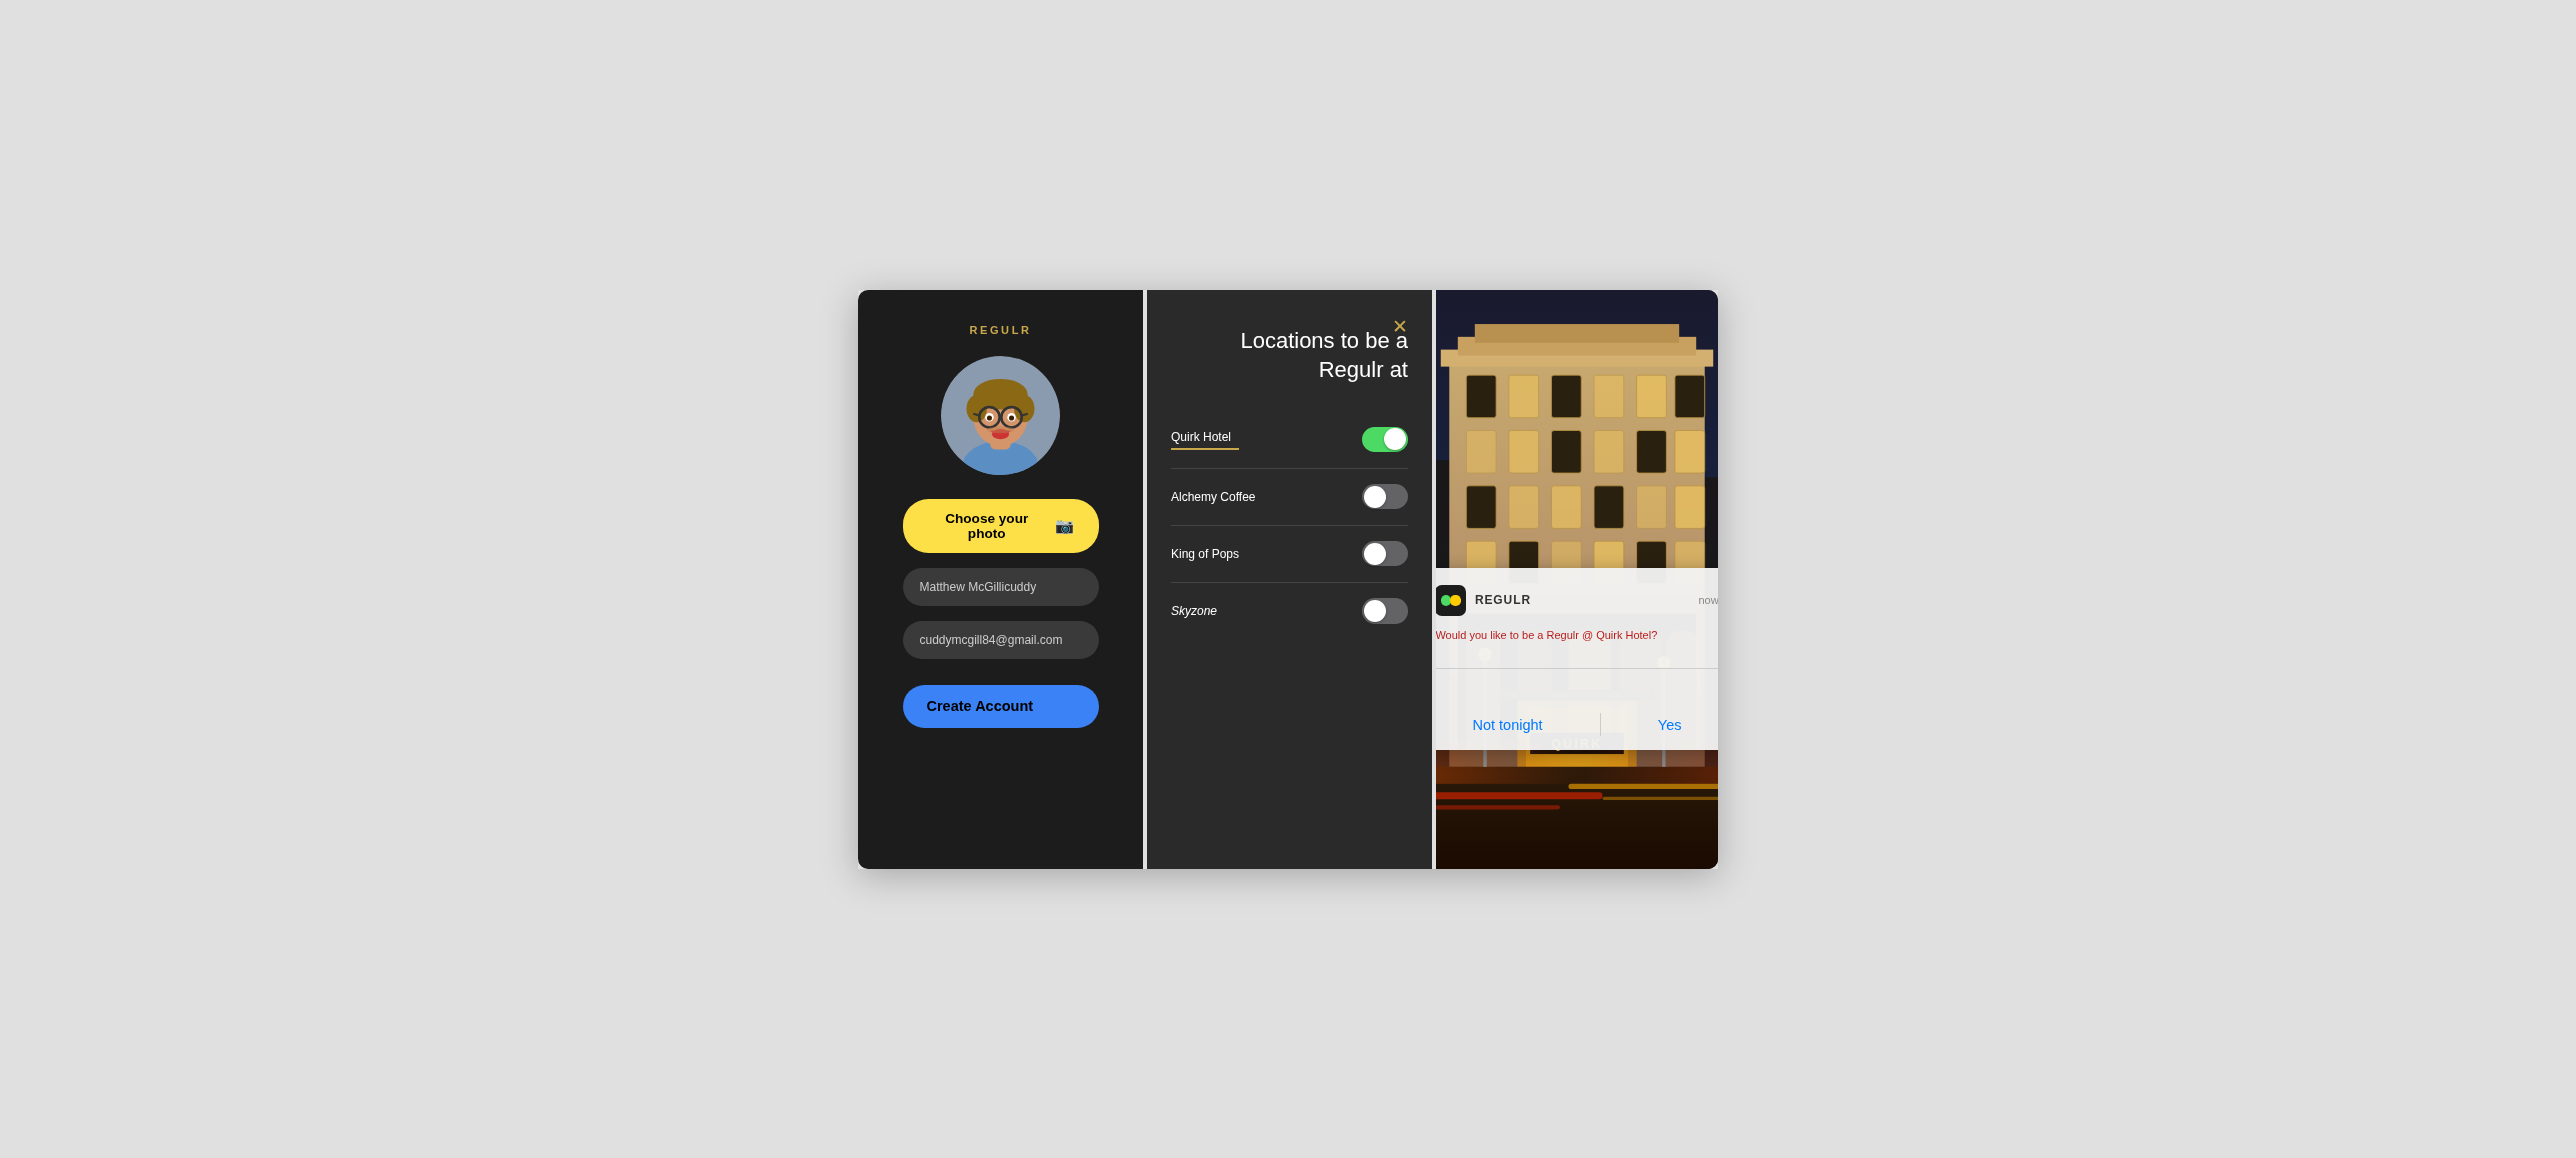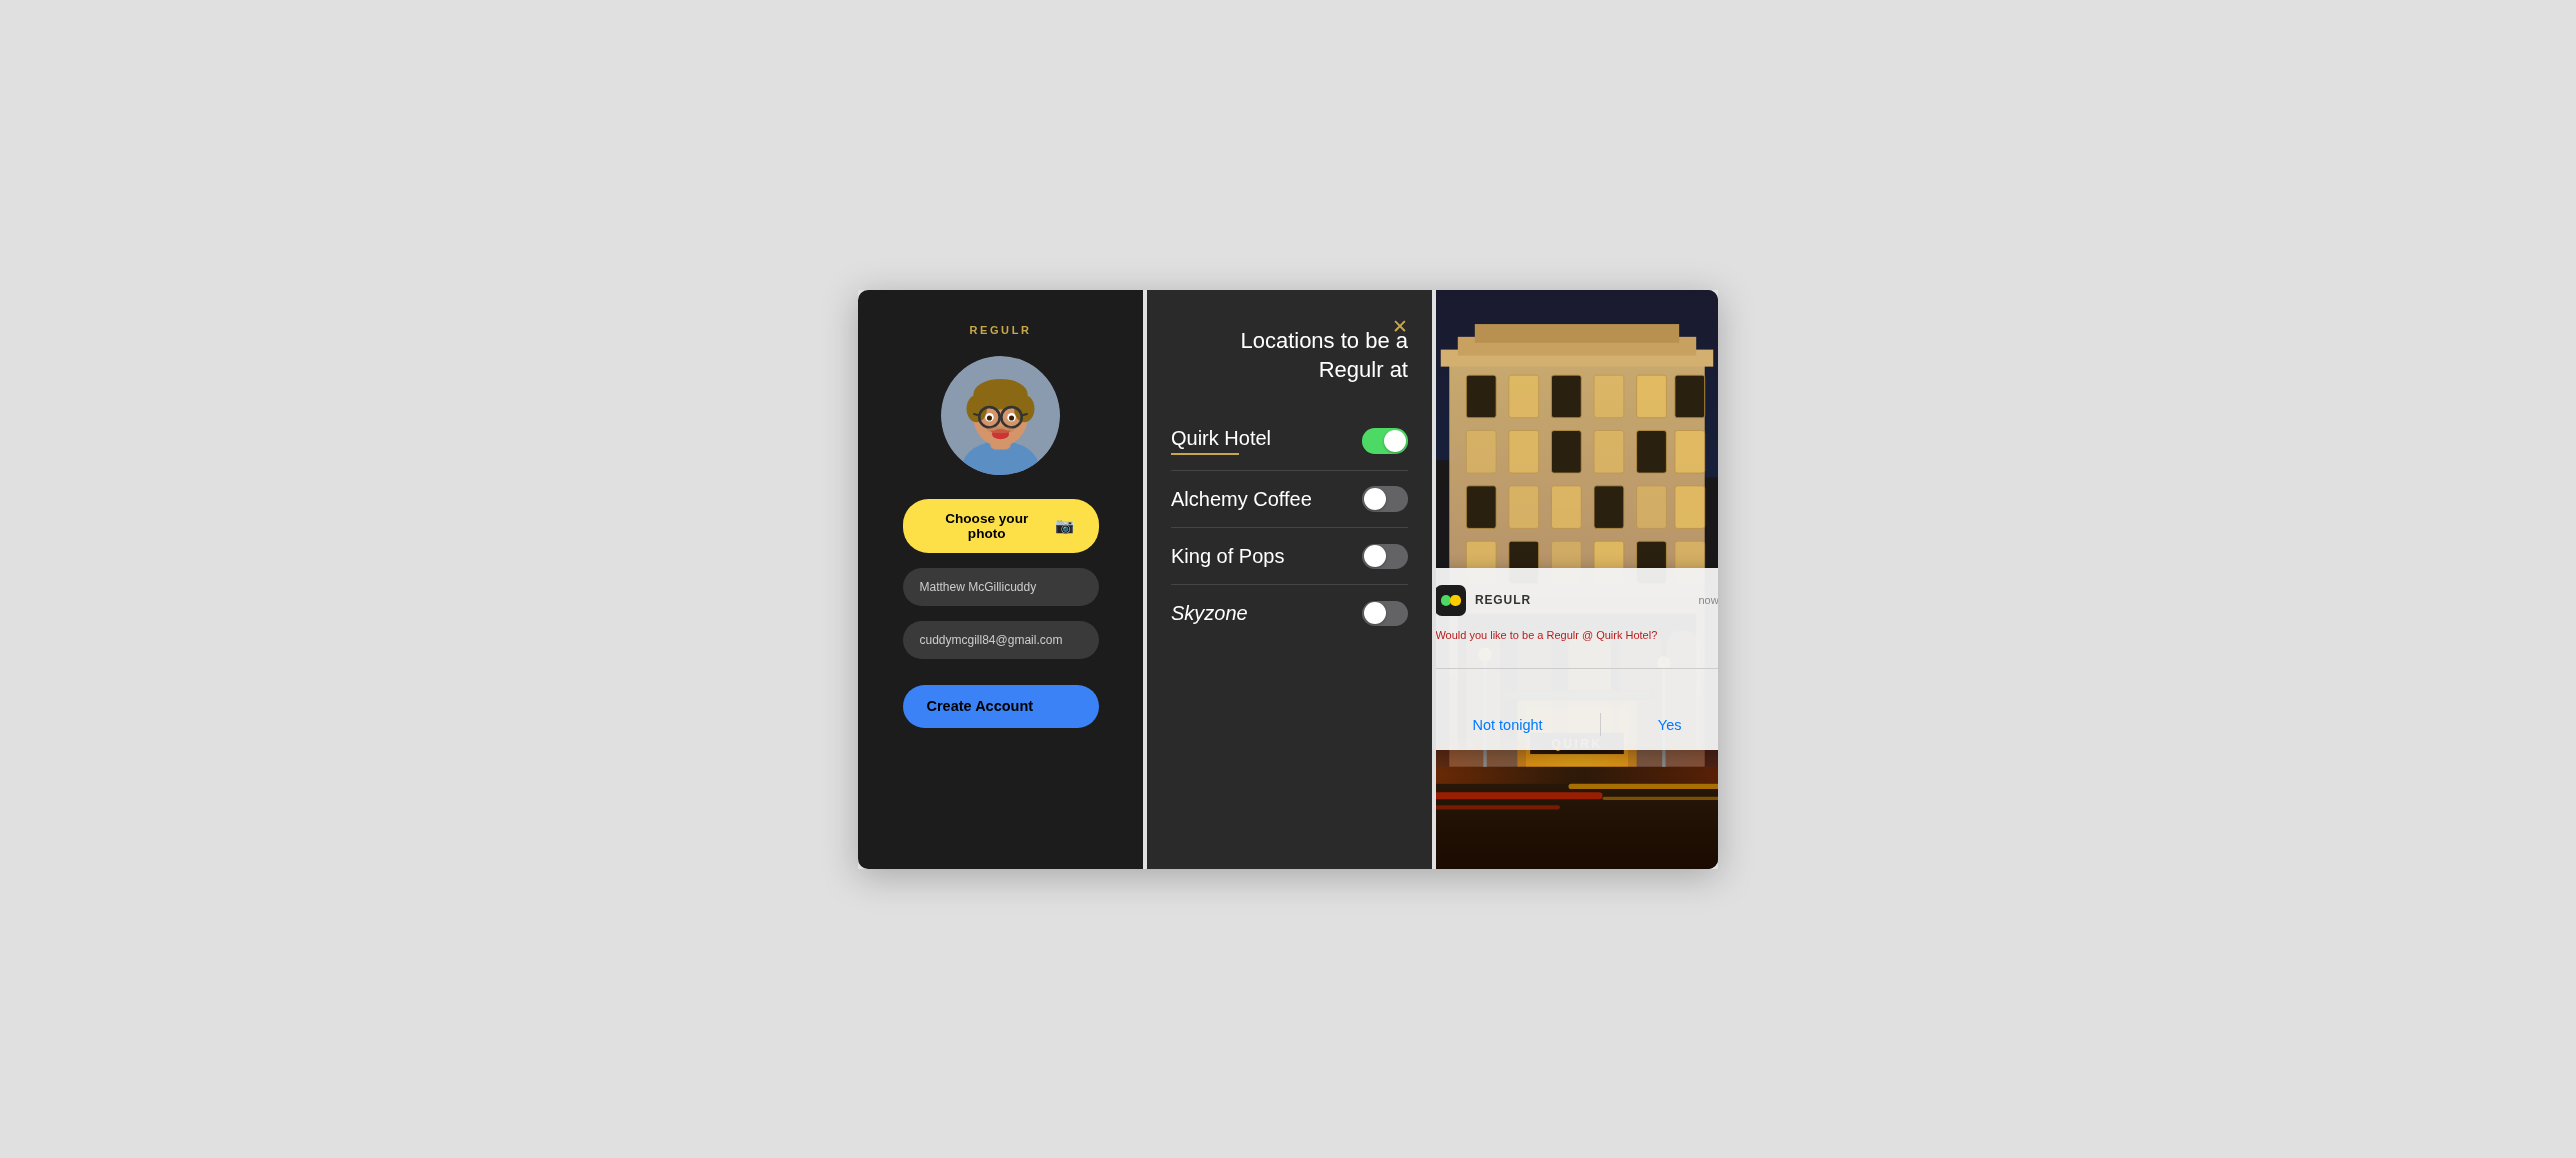--- a/index.html
+++ b/index.html
@@ -126,21 +126,21 @@
       justify-content: space-between;
       padding: 15.3px 0;
       border-bottom: 0.9px solid #444;
     }
     .location-item:last-child {
       border-bottom: none;
       font-style: italic;
     }
     .location-name {
       color: white;
-      font-size: 20px;
+      font-size: 12px;
       font-weight: 400;
     }
     
     .toggle {
       width: 46px;
       height: 25.5px;
       border-radius: 12.8px;
       position: relative;
       cursor: pointer;
     }

